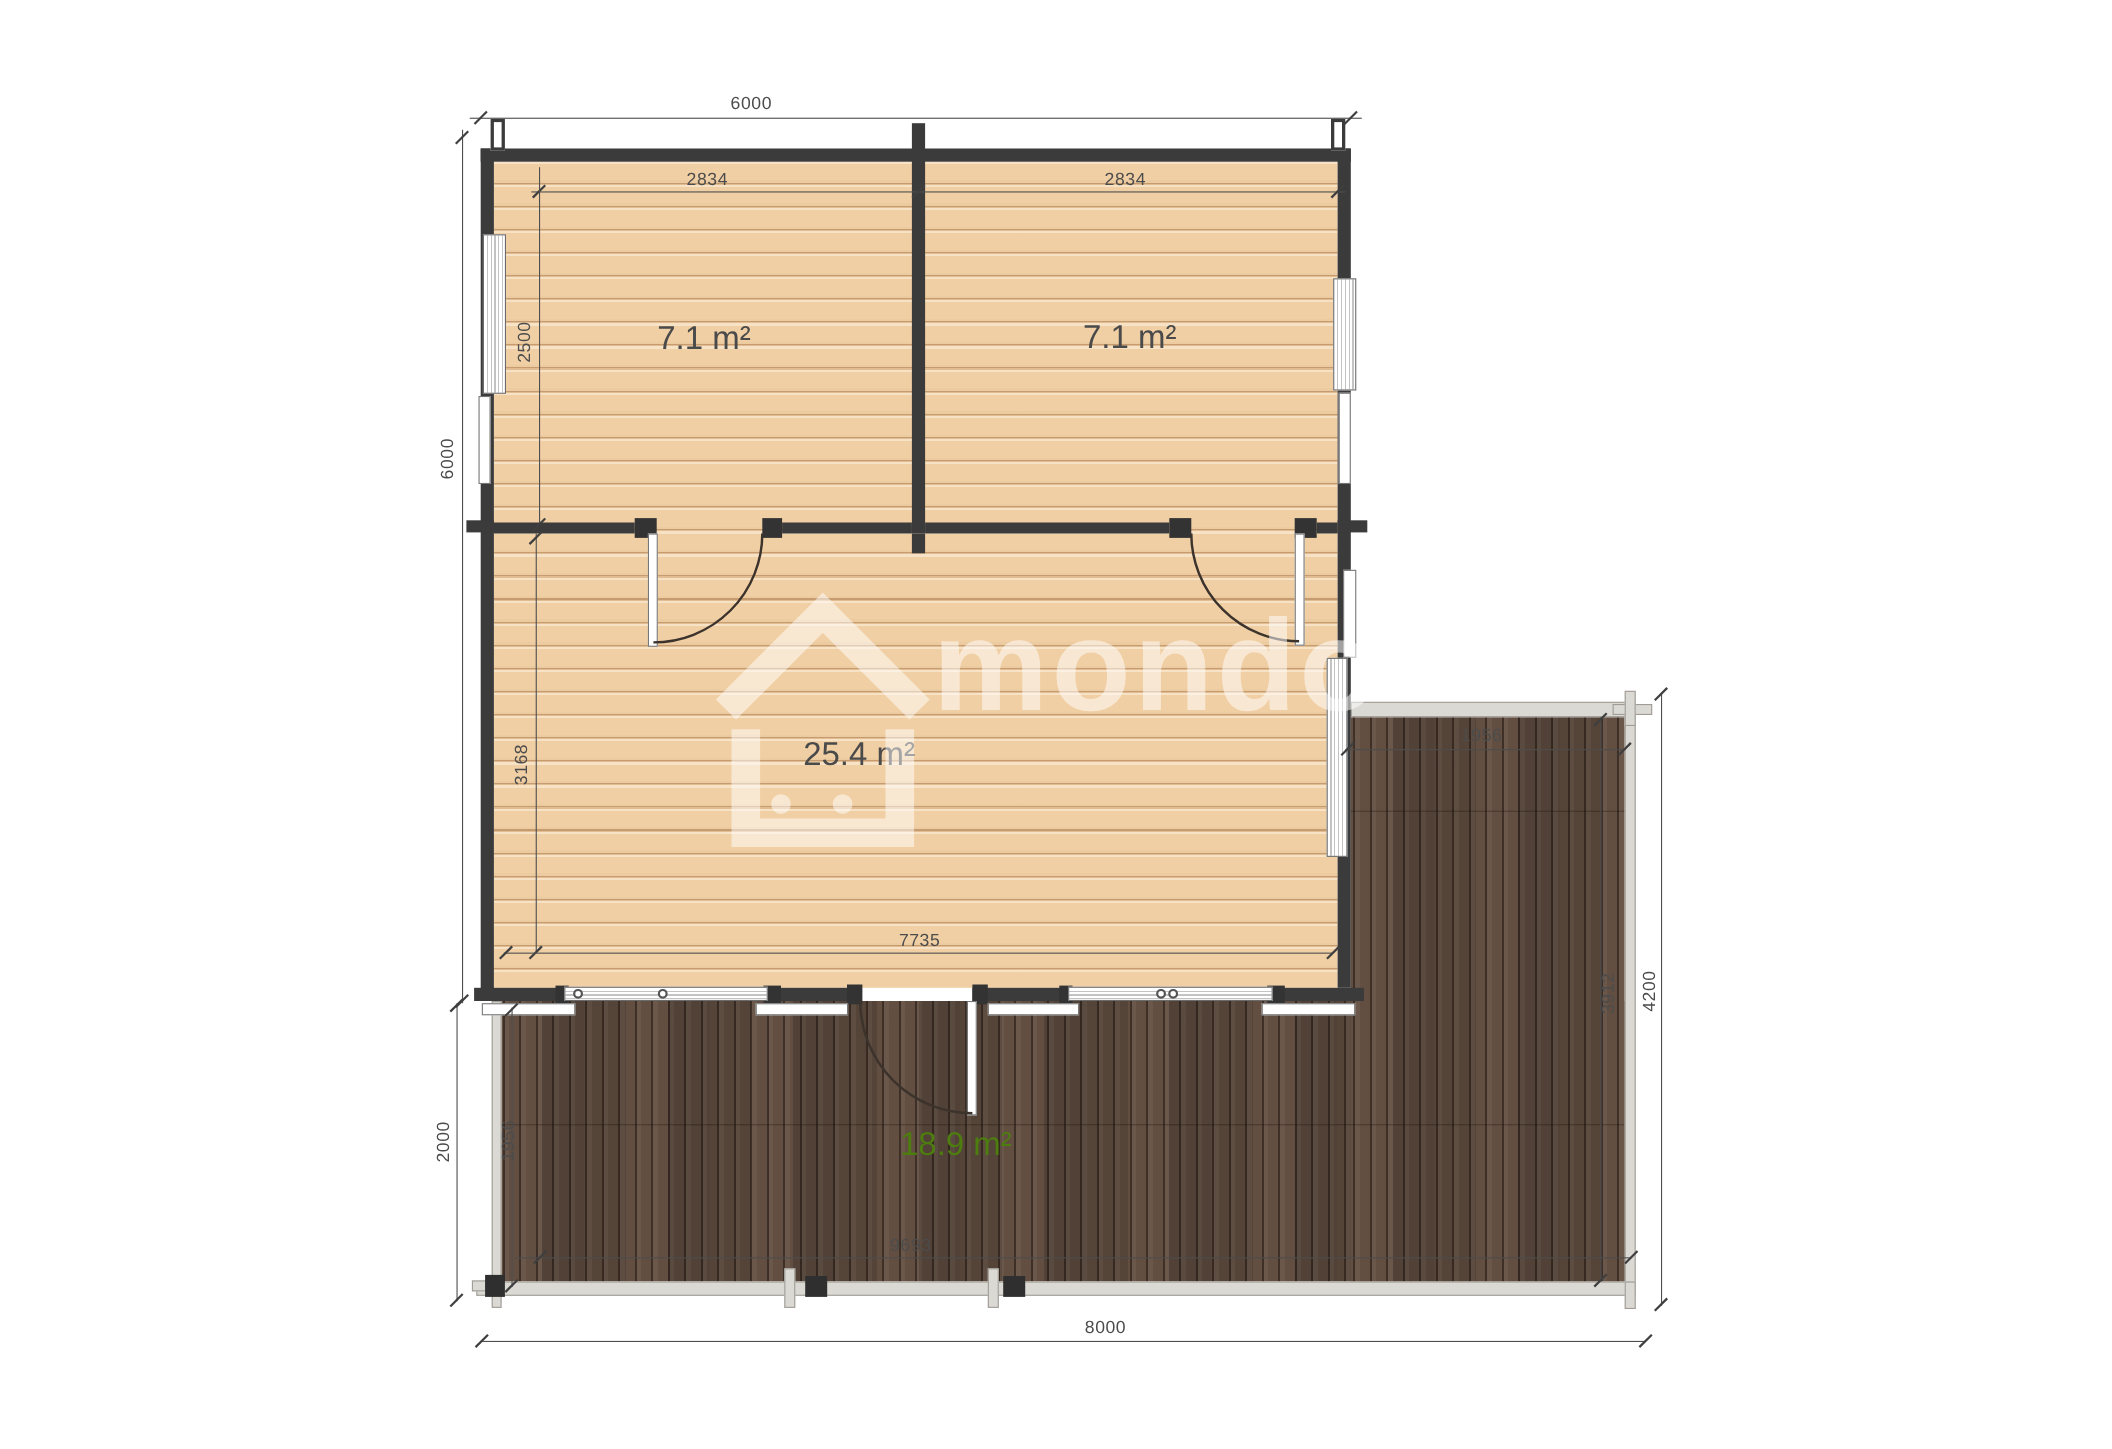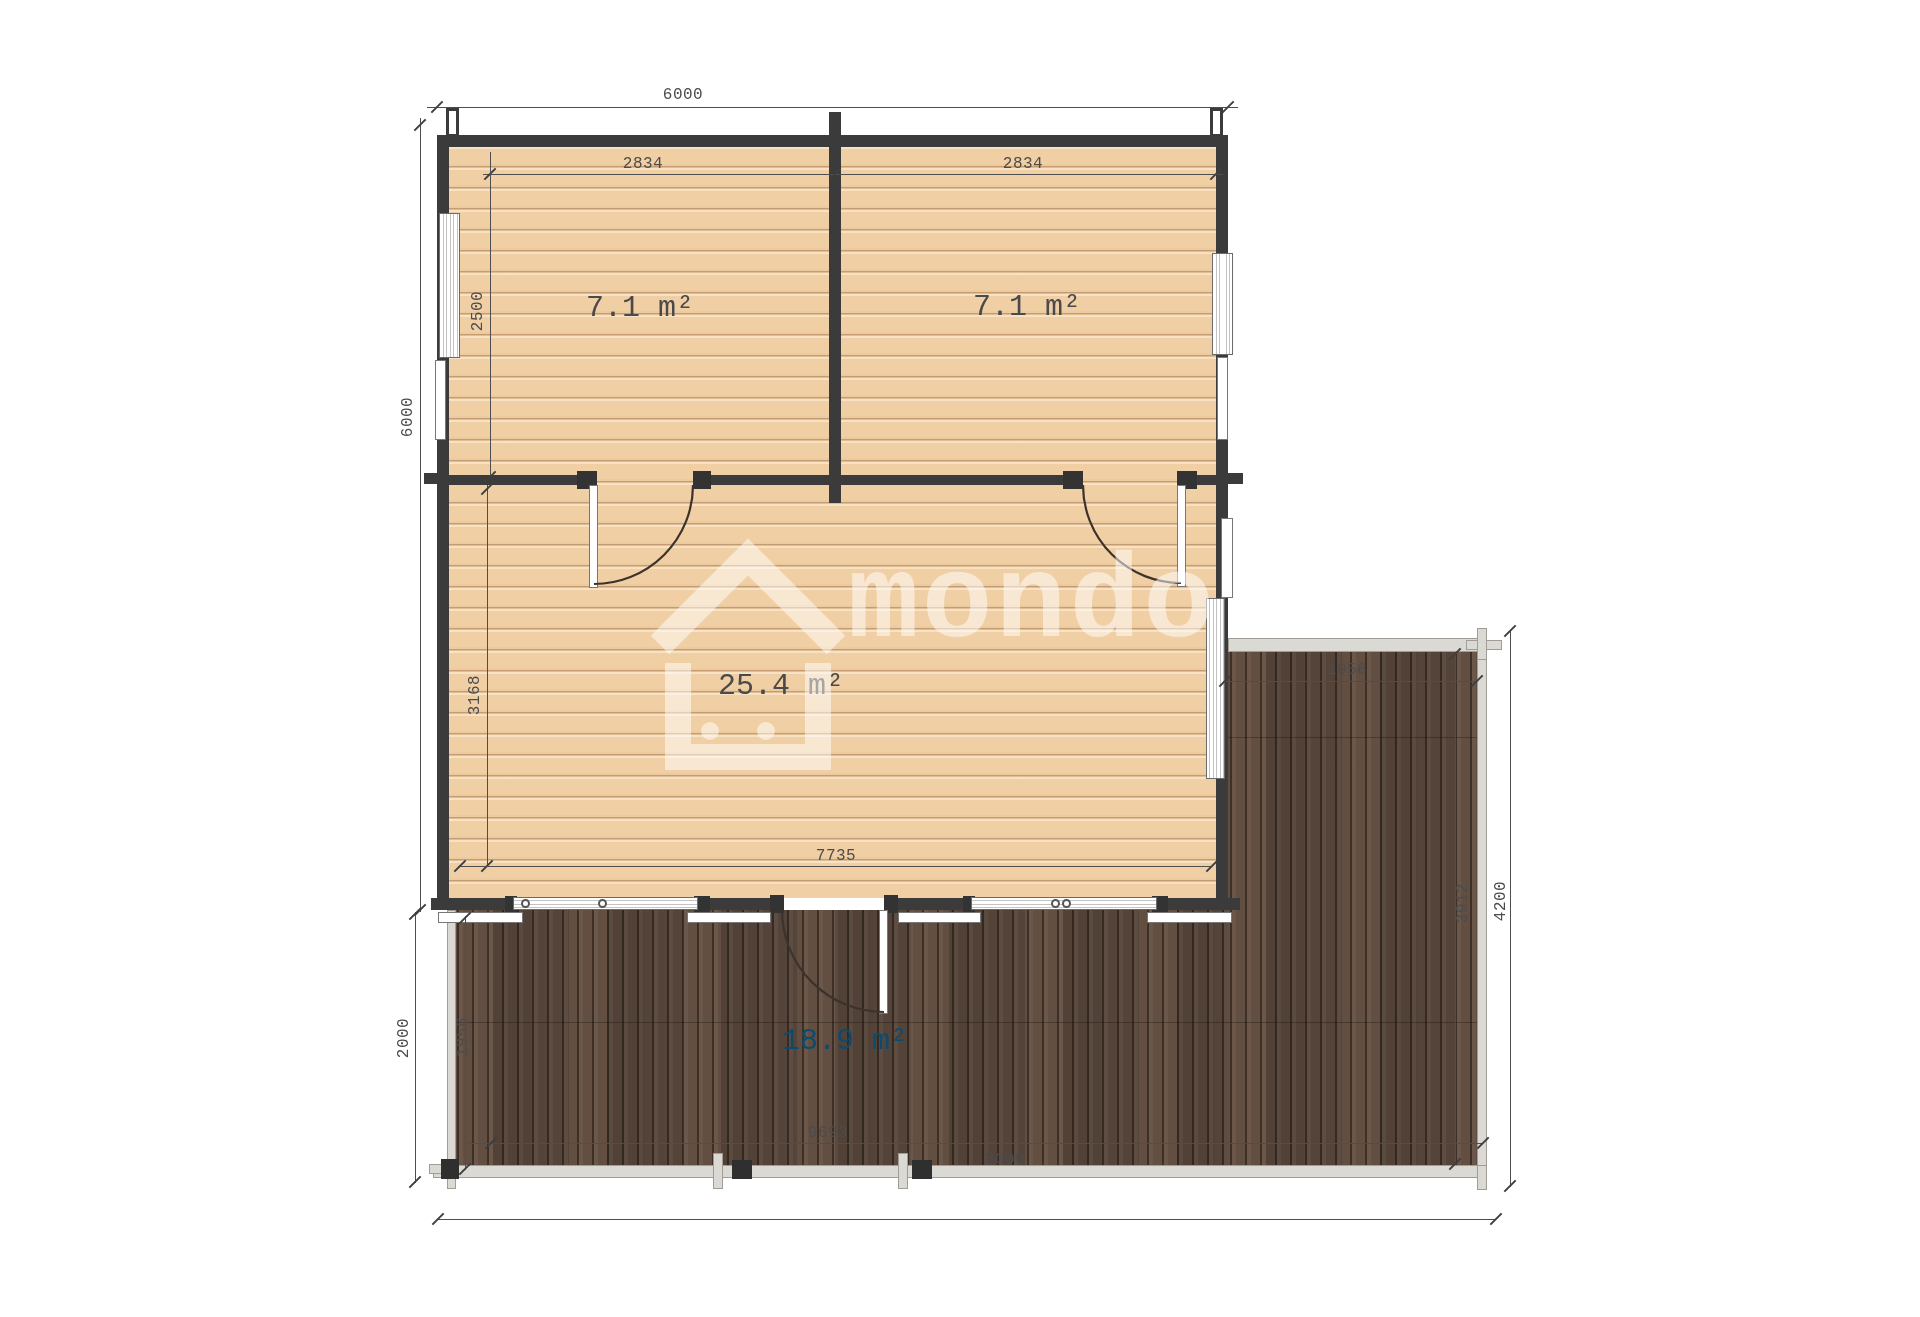--- a/index.html
+++ b/index.html
@@ -1,17 +1,17 @@
 <!DOCTYPE html>
 <html><head>
 <meta charset="utf-8">
 <style>
   html,body{margin:0;padding:0;background:#ffffff;}
   #stage{position:relative;width:1920px;height:1317px;background:#ffffff;overflow:hidden;
-         font-family:Liberation Mono, monospace;}
+         font-family:Liberation Sans, sans-serif;}
   
   .wall{position:absolute;background:#3b3b3b;}
   .stub{position:absolute;background:#3b3b3b;}
   .stub.hollow{background:#ffffff;border:3px solid #3b3b3b;box-sizing:border-box;}
   .floor{position:absolute;background-color:#f1cfa4;
      background-image:
        repeating-linear-gradient(180deg, rgba(255,249,238,.45) 0 2px, rgba(255,255,255,0) 2px 17px,
          rgba(0,0,0,.02) 17px 19px, rgba(154,104,60,.50) 19px 20px, rgba(154,104,60,.18) 20px 21px);}
   .deck{position:absolute;background-color:#5c4a3e;
      background-image:
@@ -31,21 +31,21 @@
   .hinge{position:absolute;width:9px;height:9px;border-radius:50%;background:#fff;border:2px solid #555;box-sizing:border-box;}
   .post{position:absolute;background:#333;}
   
   .dl{position:absolute;background:#4e4e4e;}
   .tick{position:absolute;width:16px;height:2px;background:#3f3f3f;transform:rotate(-45deg);}
   .dlabel{position:absolute;font-size:16px;color:#4c4c4c;white-space:nowrap;
           transform:translate(-50%,-50%);letter-spacing:.5px;}
   .dlabel.rot{transform:translate(-50%,-50%) rotate(-90deg);}
   .arealabel{position:absolute;font-size:30px;color:#4a4a4a;white-space:nowrap;
              transform:translate(-50%,-50%);}
-  .arealabel.ondeck{color:#0c4a6e;}
+  .arealabel.ondeck{color:#4d7c0f;margin-left:24px;}
   
   #watermark{position:absolute;left:0;top:0;width:1920px;height:1317px;pointer-events:none;}
   .wmword{position:absolute;font-weight:bold;font-size:118px;line-height:100px;
           color:rgba(255,255,255,.52);letter-spacing:3px;}
   svg{position:absolute;overflow:visible;}
 </style>
 </head>
 <body>
 
 <div id="stage">
@@ -196,21 +196,21 @@
   <div class="dlabel" style="left:1023px;top:164px;">2834</div>
   <div class="dlabel rot" style="left:478px;top:311px;">2500</div>
   <div class="dlabel rot" style="left:475px;top:695px;">3168</div>
   <div class="dlabel" style="left:836px;top:856px;">7735</div>
   <div class="dlabel" style="left:1347px;top:670px;">1956</div>
   <div class="dlabel rot" style="left:1463px;top:903px;">3912</div>
   <div class="dlabel rot" style="left:1501px;top:901px;">4200</div>
   <div class="dlabel rot" style="left:463px;top:1037px;">1956</div>
   <div class="dlabel rot" style="left:404px;top:1038px;">2000</div>
   <div class="dlabel" style="left:828px;top:1133px;">9693</div>
-  <div class="dlabel" style="left:1005px;top:1160px;">8000</div>
+  <div class="dlabel" style="left:1005px;top:1208px;">8000</div>
 
   <div class="arealabel" style="left:640px;top:308px;">7.1 m²</div>
   <div class="arealabel" style="left:1027px;top:307px;">7.1 m²</div>
   <div class="arealabel" style="left:781px;top:686px;">25.4 m²</div>
   <div class="arealabel ondeck" style="left:845px;top:1041px;">18.9 m²</div>
 
   <div id="watermark">
     <svg style="left:648px;top:545px;width:200px;height:232px;opacity:.5;" viewBox="0 0 200 232">
       <polyline points="12,100 100,12 188,100" fill="none" stroke="#ffffff" stroke-width="26"></polyline>
       <polyline points="30,118 30,212 170,212 170,118" fill="none" stroke="#ffffff" stroke-width="26"></polyline>

